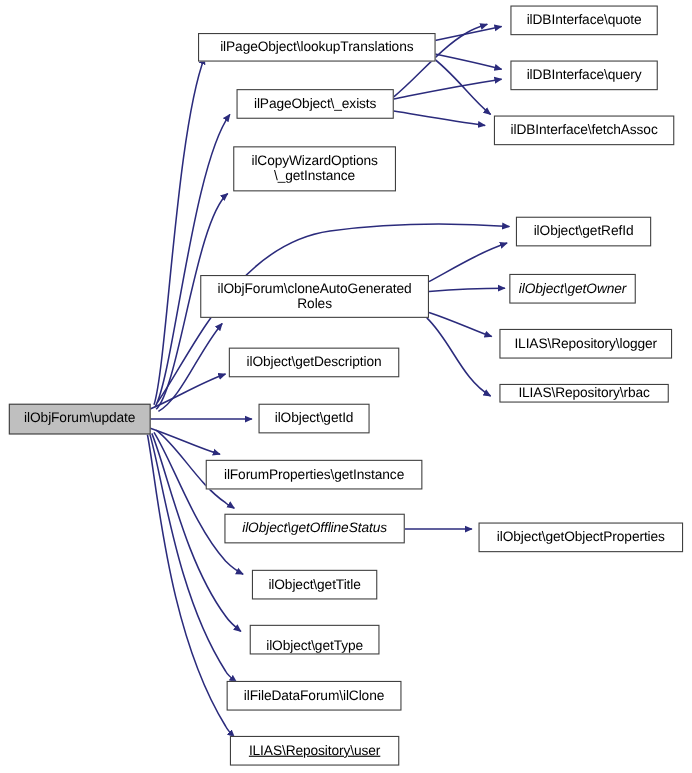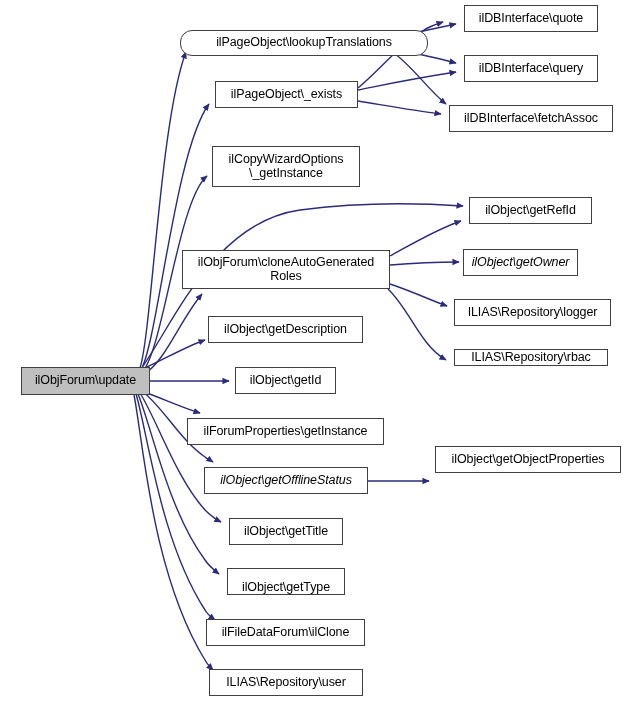--- a/index.html
+++ b/index.html
@@ -76,37 +76,37 @@
         <path d="M358,90 C383,85 410,79 456,72" fill="none" stroke="#2b2b7c" stroke-width="1.4" marker-end="url(#arrow)"></path>
         <path d="M358,101 C383,105 410,110 441,114" fill="none" stroke="#2b2b7c" stroke-width="1.4" marker-end="url(#arrow)"></path>
         <path d="M390,256 C414,243 437,229 461,221" fill="none" stroke="#2b2b7c" stroke-width="1.4" marker-end="url(#arrow)"></path>
         <path d="M390,265 C414,263 437,262 459,262" fill="none" stroke="#2b2b7c" stroke-width="1.4" marker-end="url(#arrow)"></path>
         <path d="M390,284 C414,292 430,300 447,306" fill="none" stroke="#2b2b7c" stroke-width="1.4" marker-end="url(#arrow)"></path>
         <path d="M388,289 C410,310 420,345 446,360" fill="none" stroke="#2b2b7c" stroke-width="1.4" marker-end="url(#arrow)"></path>
         <path d="M368,481 L429,481" fill="none" stroke="#2b2b7c" stroke-width="1.4" marker-end="url(#arrow)"></path>
       </g>
   </svg>
   <div id="nodes-group">
-      <div class="node highlight" style="left: 21px; top: 367px; width: 129px; height: 28px;"><span class="node-label">ilObjForum\update</span></div>
-      <div class="node" style="left: 180px; top: 30px; width: 248px; height: 26px; border-radius: 12px;"><span class="node-label">ilPageObject\lookupTranslations</span></div>
+      <div class="node highlight" style="left: 8px; top: 367px; width: 129px; height: 28px;"><span class="node-label">ilObjForum\update</span></div>
+      <div class="node" style="left: 180px; top: 30px; width: 216px; height: 26px;"><span class="node-label">ilPageObject\lookupTranslations</span></div>
       <div class="node" style="left: 215px; top: 81px; width: 143px; height: 27px;"><span class="node-label">ilPageObject\_exists</span></div>
-      <div class="node" style="left: 212px; top: 146px; width: 148px; height: 41px;"><span class="node-label">ilCopyWizardOptions
+      <div class="node" style="left: 212px; top: 133px; width: 148px; height: 41px;"><span class="node-label">ilCopyWizardOptions
 \_getInstance</span></div>
       <div class="node" style="left: 464px; top: 5px; width: 134px; height: 27px;"><span class="node-label">ilDBInterface\quote</span></div>
       <div class="node" style="left: 464px; top: 55px; width: 134px; height: 27px;"><span class="node-label">ilDBInterface\query</span></div>
       <div class="node" style="left: 449px; top: 105px; width: 164px; height: 27px;"><span class="node-label">ilDBInterface\fetchAssoc</span></div>
       <div class="node" style="left: 182px; top: 250px; width: 208px; height: 39px;"><span class="node-label">ilObjForum\cloneAutoGenerated
 Roles</span></div>
       <div class="node" style="left: 469px; top: 197px; width: 123px; height: 27px; text-align: center;"><span class="node-label">ilObject\getRefId</span></div>
       <div class="node" style="left: 463px; top: 249px; width: 115px; height: 27px; font-style: italic;"><span class="node-label">ilObject\getOwner</span></div>
       <div class="node" style="left: 454px; top: 299px; width: 157px; height: 27px;"><span class="node-label">ILIAS\Repository\logger</span></div>
       <div class="node" style="left: 454px; top: 349px; width: 154px; height: 17px;"><span class="node-label">ILIAS\Repository\rbac</span></div>
       <div class="node" style="left: 208px; top: 316px; width: 155px; height: 27px;"><span class="node-label">ilObject\getDescription</span></div>
       <div class="node" style="left: 235px; top: 367px; width: 101px; height: 27px;"><span class="node-label">ilObject\getId</span></div>
       <div class="node" style="left: 187px; top: 418px; width: 197px; height: 27px;"><span class="node-label">ilForumProperties\getInstance</span></div>
       <div class="node" style="left: 204px; top: 467px; width: 164px; height: 27px; font-style: italic;"><span class="node-label">ilObject\getOfflineStatus</span></div>
-      <div class="node" style="left: 435px; top: 446px; width: 186px; height: 27px;"><span class="node-label">ilObject\getObjectProperties</span></div>
+      <div class="node" style="left: 435px; top: 475px; width: 186px; height: 27px;"><span class="node-label">ilObject\getObjectProperties</span></div>
       <div class="node" style="left: 229px; top: 518px; width: 114px; height: 27px;"><span class="node-label">ilObject\getTitle</span></div>
       <div class="node" style="left: 227px; top: 568px; width: 118px; height: 27px; align-items: flex-end;"><span class="node-label">ilObject\getType</span></div>
       <div class="node" style="left: 206px; top: 619px; width: 159px; height: 27px;"><span class="node-label">ilFileDataForum\ilClone</span></div>
-      <div class="node" style="left: 209px; top: 669px; width: 154px; height: 27px;"><span class="node-label">ILIAS\Repository\user</span></div>
+      <div class="node" style="left: 209px; top: 669px; width: 154px; height: 27px; text-decoration: underline;"><span class="node-label">ILIAS\Repository\user</span></div>
     </div>
 </div>
 
 </body></html>

